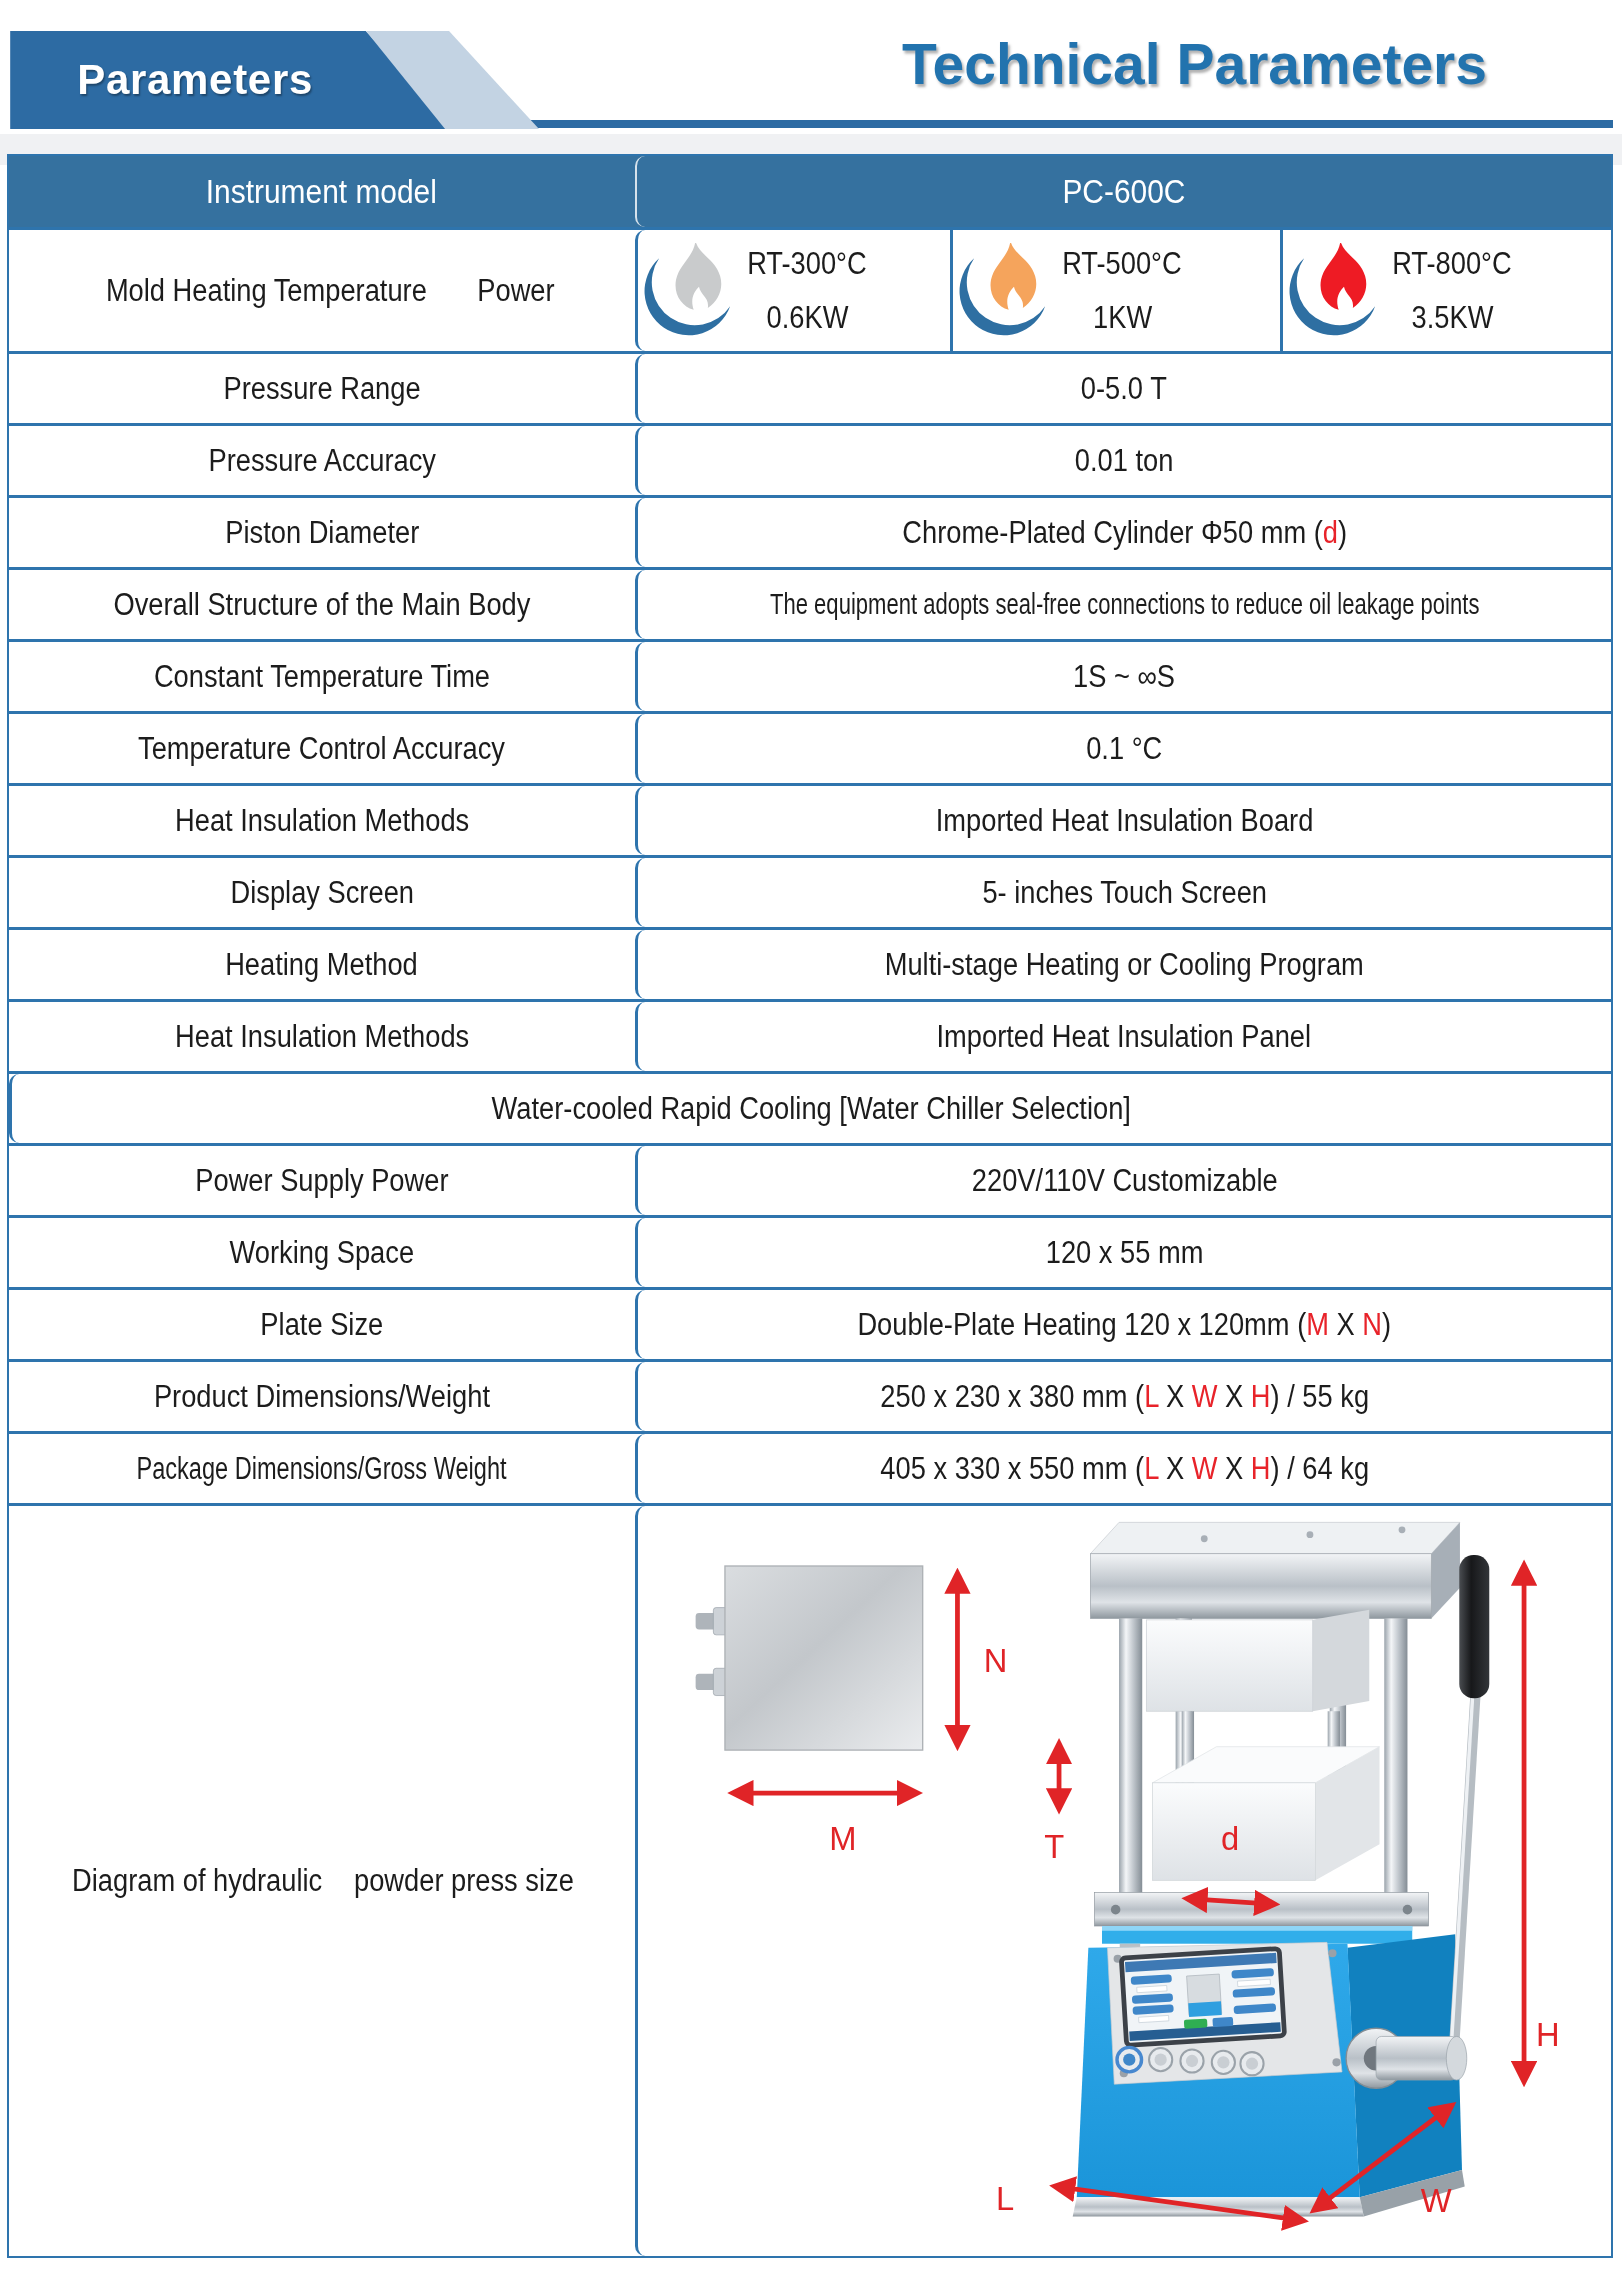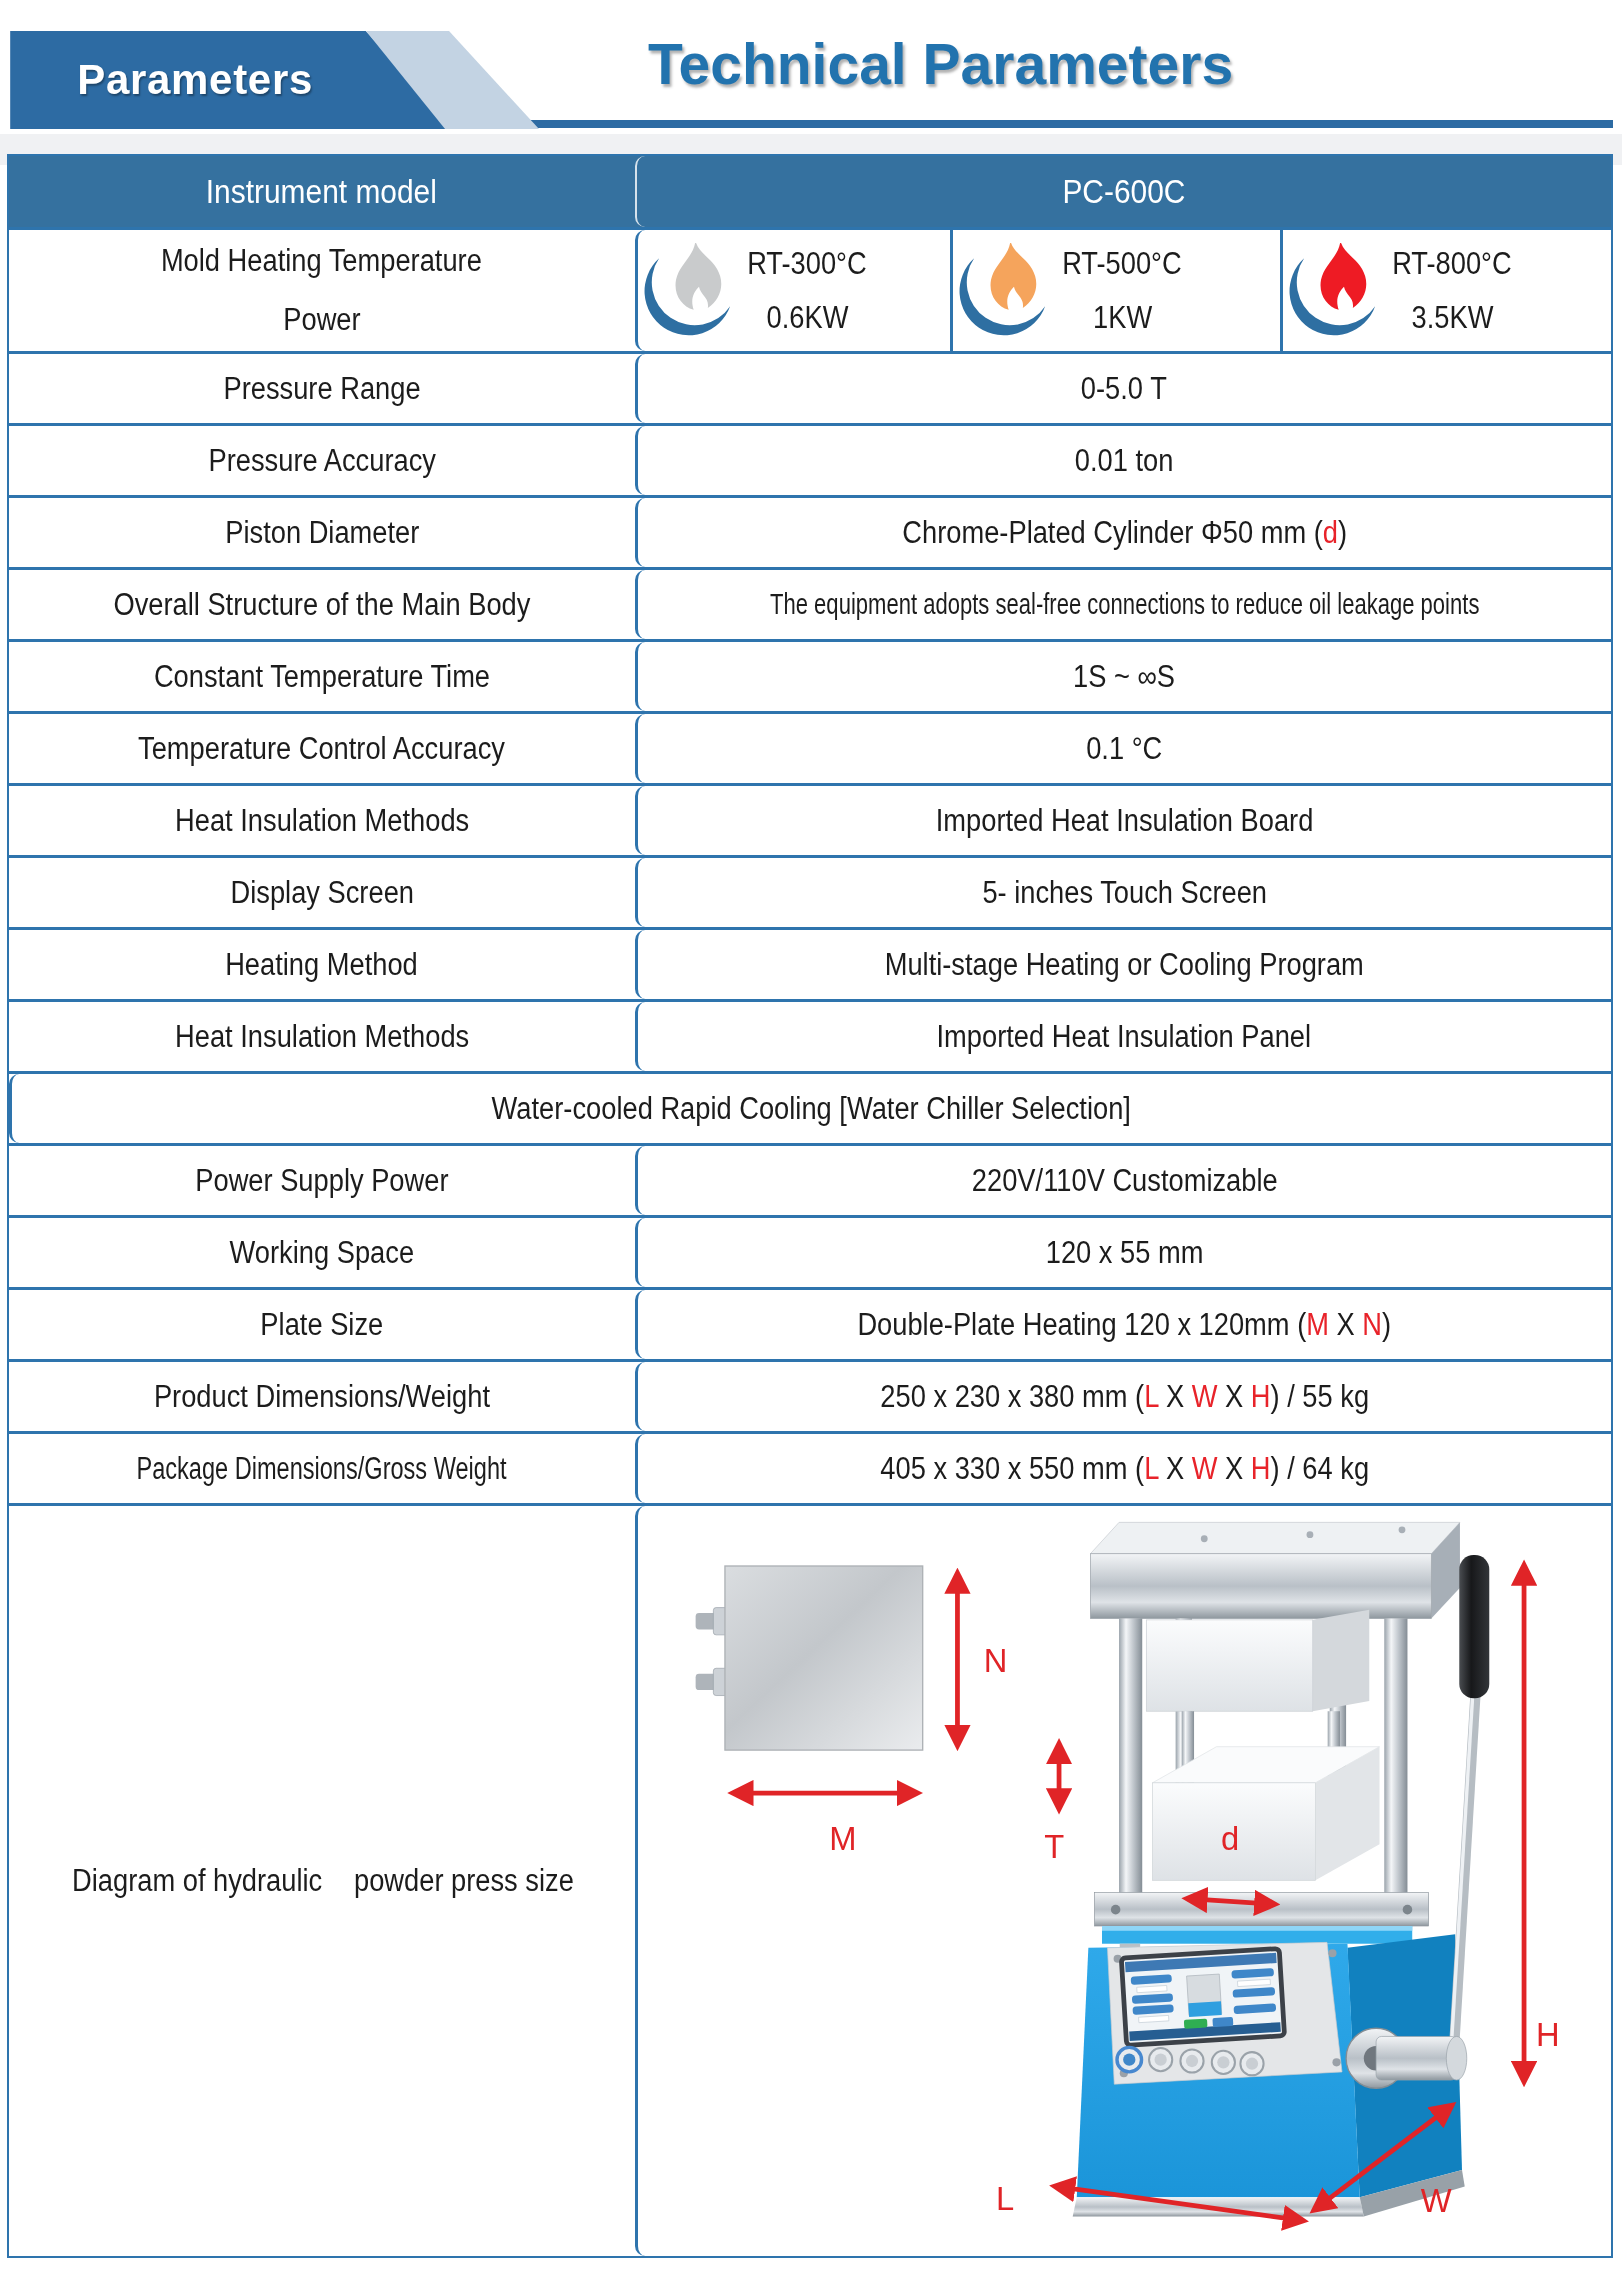--- a/index.html
+++ b/index.html
@@ -10,37 +10,37 @@
   
   .gray-strip{position:absolute;left:0;top:134px;width:1623px;height:31px;background:#f0f1f3;}
   .banner-line{position:absolute;left:437px;top:120px;width:1176px;height:8.2px;background:#2d6ba3;}
   .banner-box{position:absolute;left:10.2px;top:31px;width:445px;height:98px;background:#2d6ba3;
               clip-path:polygon(0 0,79.9% 0,100% 100%,0 100%);
               display:flex;align-items:center;}
   .banner-box .t{color:#fff;font-size:42px;font-weight:bold;padding-left:67px;
                  text-shadow:1.4px 2px 2px rgba(0,0,0,.35);letter-spacing:0.7px;}
   .banner-accent{position:absolute;left:366px;top:31px;width:173px;height:98px;background:#c3d3e3;
                  clip-path:polygon(0 0,48% 0,100% 100%,45.7% 100%);}
-  .page-title{position:absolute;left:648px;top:31px;width:839px;text-align:left;
+  .page-title{position:absolute;left:648px;top:31px;width:839px;text-align:right;
               font-size:57px;font-weight:bold;color:#2273ae;letter-spacing:0;
               text-shadow:2px 2.7px 2.7px rgba(60,60,60,.4);}
 
   
   .ptable{position:absolute;left:6.8px;top:154px;width:1602px;border:2px solid #2e74ad;background:#fff;}
   .trow{display:flex;border-top:3.4px solid #2e74ad;}
   .trow.first{border-top:none;justify-content:flex-end;}
   .cl{width:626px;flex:0 0 626px;display:flex;align-items:center;justify-content:center;
       text-align:center;font-size:31px;}
   .cr{flex:1;border-left:3.4px solid #2e74ad;display:flex;align-items:center;justify-content:center;
       text-align:center;font-size:31px;border-radius:10px;}
   .header{height:71px;background:#35719f;color:#fff;}
   .header .cl,.header .cr{font-size:34px;}
   .header .cr{border-left:2px solid rgba(255,255,255,.8);}
   .mold{height:121px;}
-  .mold .cl{flex-direction:column;gap:23px;}
+  .mold .cl{flex-direction:row;gap:23px;}
   .std{height:69px;}
   .diag{height:750px;}
   .diag .cl{flex-direction:row;font-size:31px;}
   .diag .cr{position:relative;padding:0;}
 
   .heatcells{display:flex;width:100%;height:100%;}
   .hc{display:flex;align-items:center;gap:5.5px;border-left:3.4px solid #2e74ad;}
   .hc.c1{flex:0 0 312px;border-left:none;}
   .hc.c2{flex:0 0 327px;}
   .hc.c3{flex:1;}

